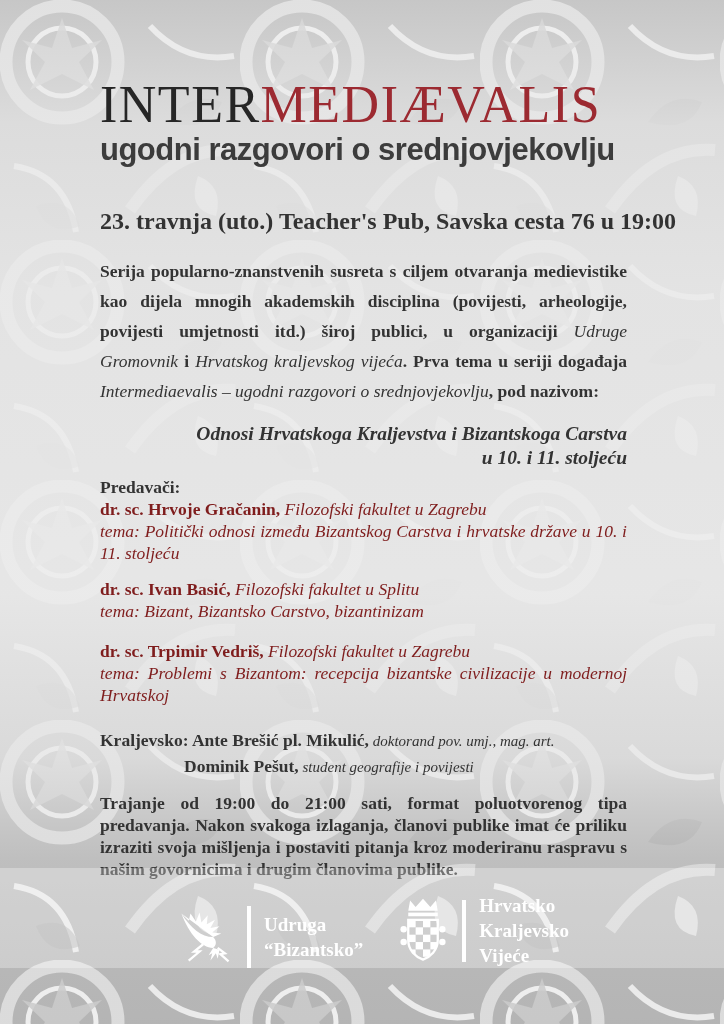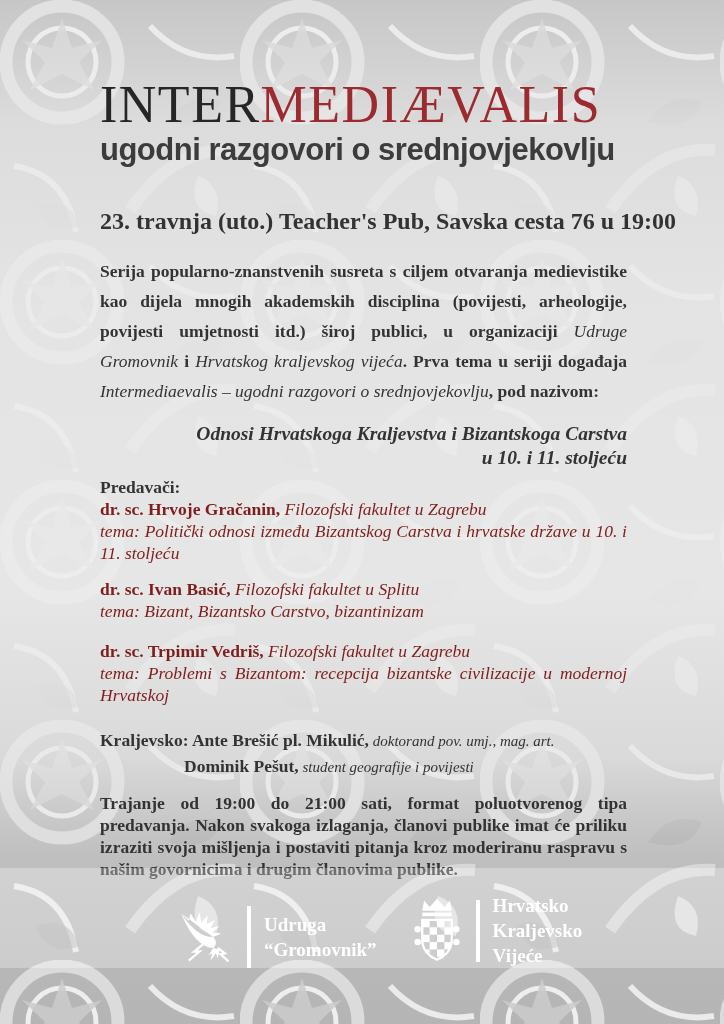--- a/index.html
+++ b/index.html
@@ -146,21 +146,21 @@
         <path d="M41 44 L36 52 L40 50 L38 58 L44 50 L46 56 L48 46 Z"></path>
       </g>
       <g fill="none" stroke="#ffffff" stroke-width="2.5" stroke-linejoin="miter">
         <path d="M30 40 L20 48 L26 48 L14 58"></path>
         <path d="M46 44 L54 50 L49 51 L58 59"></path>
       </g>
     </svg>
     <div class="bar"></div>
     <div class="org-text">
       <div>Udruga</div>
-      <div>“Gromovnik”</div>
+      <div>“Bizantsko”</div>
     </div>
   </div>
 
   <div class="org org2">
     <svg class="org-icon" width="52" height="70" viewBox="0 0 56 76" aria-hidden="true">
       <defs>
         <clipPath id="shieldClip">
           <path d="M12 26 H44 V48 C44 59 36 66 28 69 C20 66 12 59 12 48 Z"></path>
         </clipPath>
       </defs>

